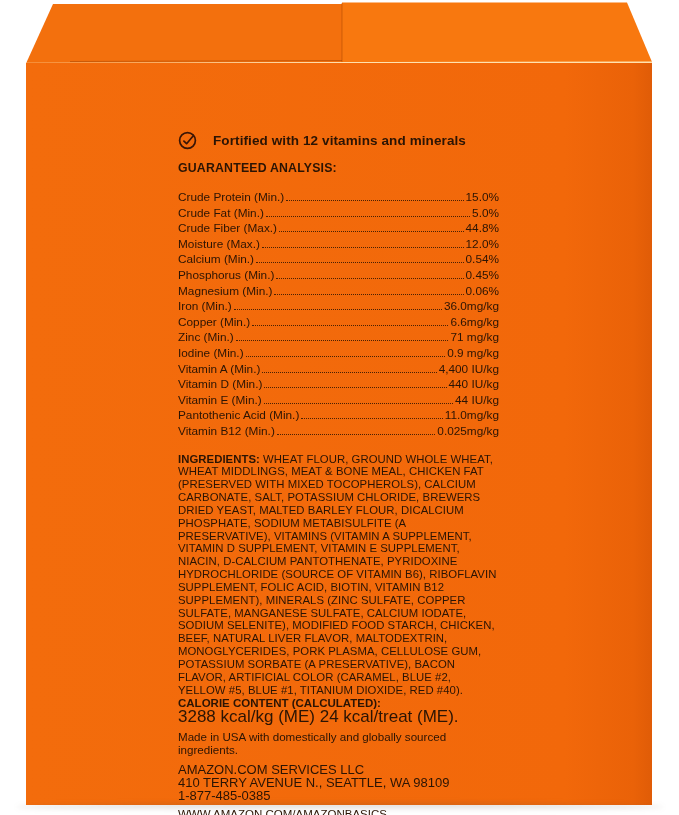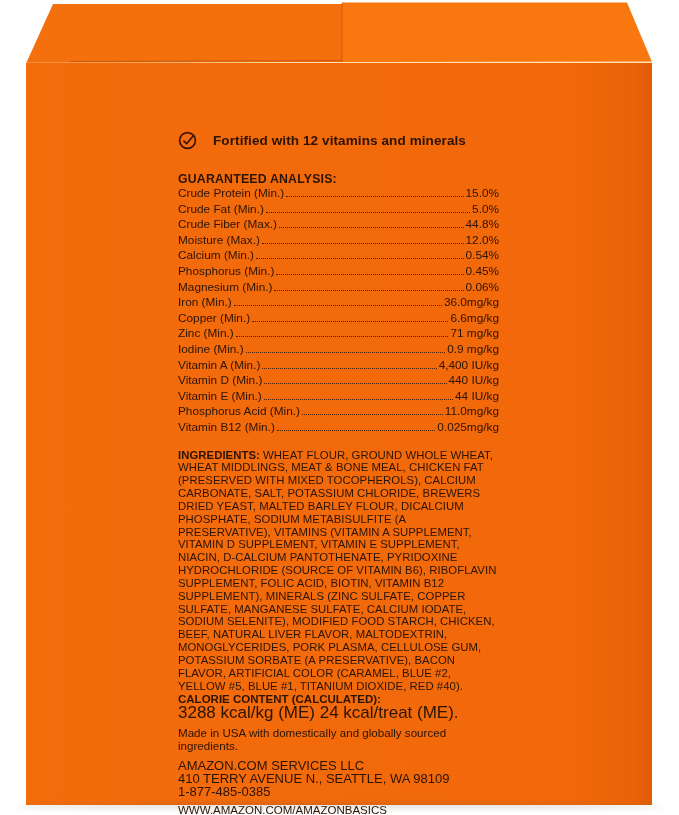--- a/index.html
+++ b/index.html
@@ -35,24 +35,24 @@
     width: 321px;
     color: #2b1404;
   }
   .feature-row { display: flex; align-items: center; height: 20px; }
   .feature-row .icon { width: 19px; height: 19px; flex: 0 0 19px; }
   .feature-text {
     font-size: 13.5px; font-weight: 700; letter-spacing: 0.1px;
     margin-left: 16px; white-space: nowrap;
   }
   .ga-heading {
-    margin-top: 22px;
+    margin-top: 11px;
     font-size: 12.3px; font-weight: 700; letter-spacing: 0.2px;
   }
-  .ga-table { margin-top: 0; }
+  .ga-table { margin-top: 15px; }
   .ga-row {
     display: flex; align-items: baseline;
     height: 15.6px; font-size: 11.8px; line-height: 15.6px;
   }
   .ga-row .lbl { white-space: nowrap; }
   .ga-row .leader {
     flex: 1 1 auto;
     border-bottom: 1.6px dotted rgba(43,20,4,0.85);
     margin: 0 2px 3px 2px;
     min-width: 8px;
@@ -173,21 +173,21 @@
           <span class="lbl">Vitamin D (Min.)</span>
           <span class="leader"></span>
           <span class="val">440 IU/kg</span>
         </div>
       <div class="ga-row">
           <span class="lbl">Vitamin E (Min.)</span>
           <span class="leader"></span>
           <span class="val">44 IU/kg</span>
         </div>
       <div class="ga-row">
-          <span class="lbl">Phosphorus Acid (Min.)</span>
+          <span class="lbl">Pantothenic Acid (Min.)</span>
           <span class="leader"></span>
           <span class="val">11.0mg/kg</span>
         </div>
       <div class="ga-row">
           <span class="lbl">Vitamin B12 (Min.)</span>
           <span class="leader"></span>
           <span class="val">0.025mg/kg</span>
         </div>
     </div>
 

